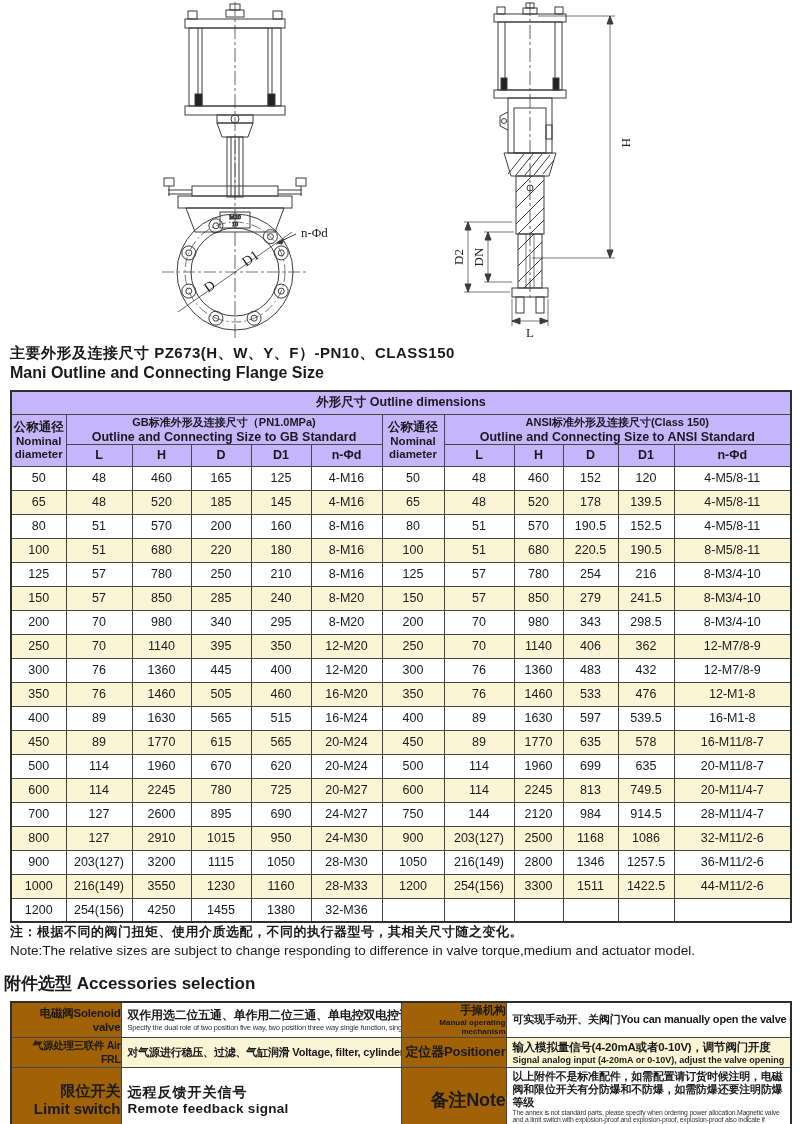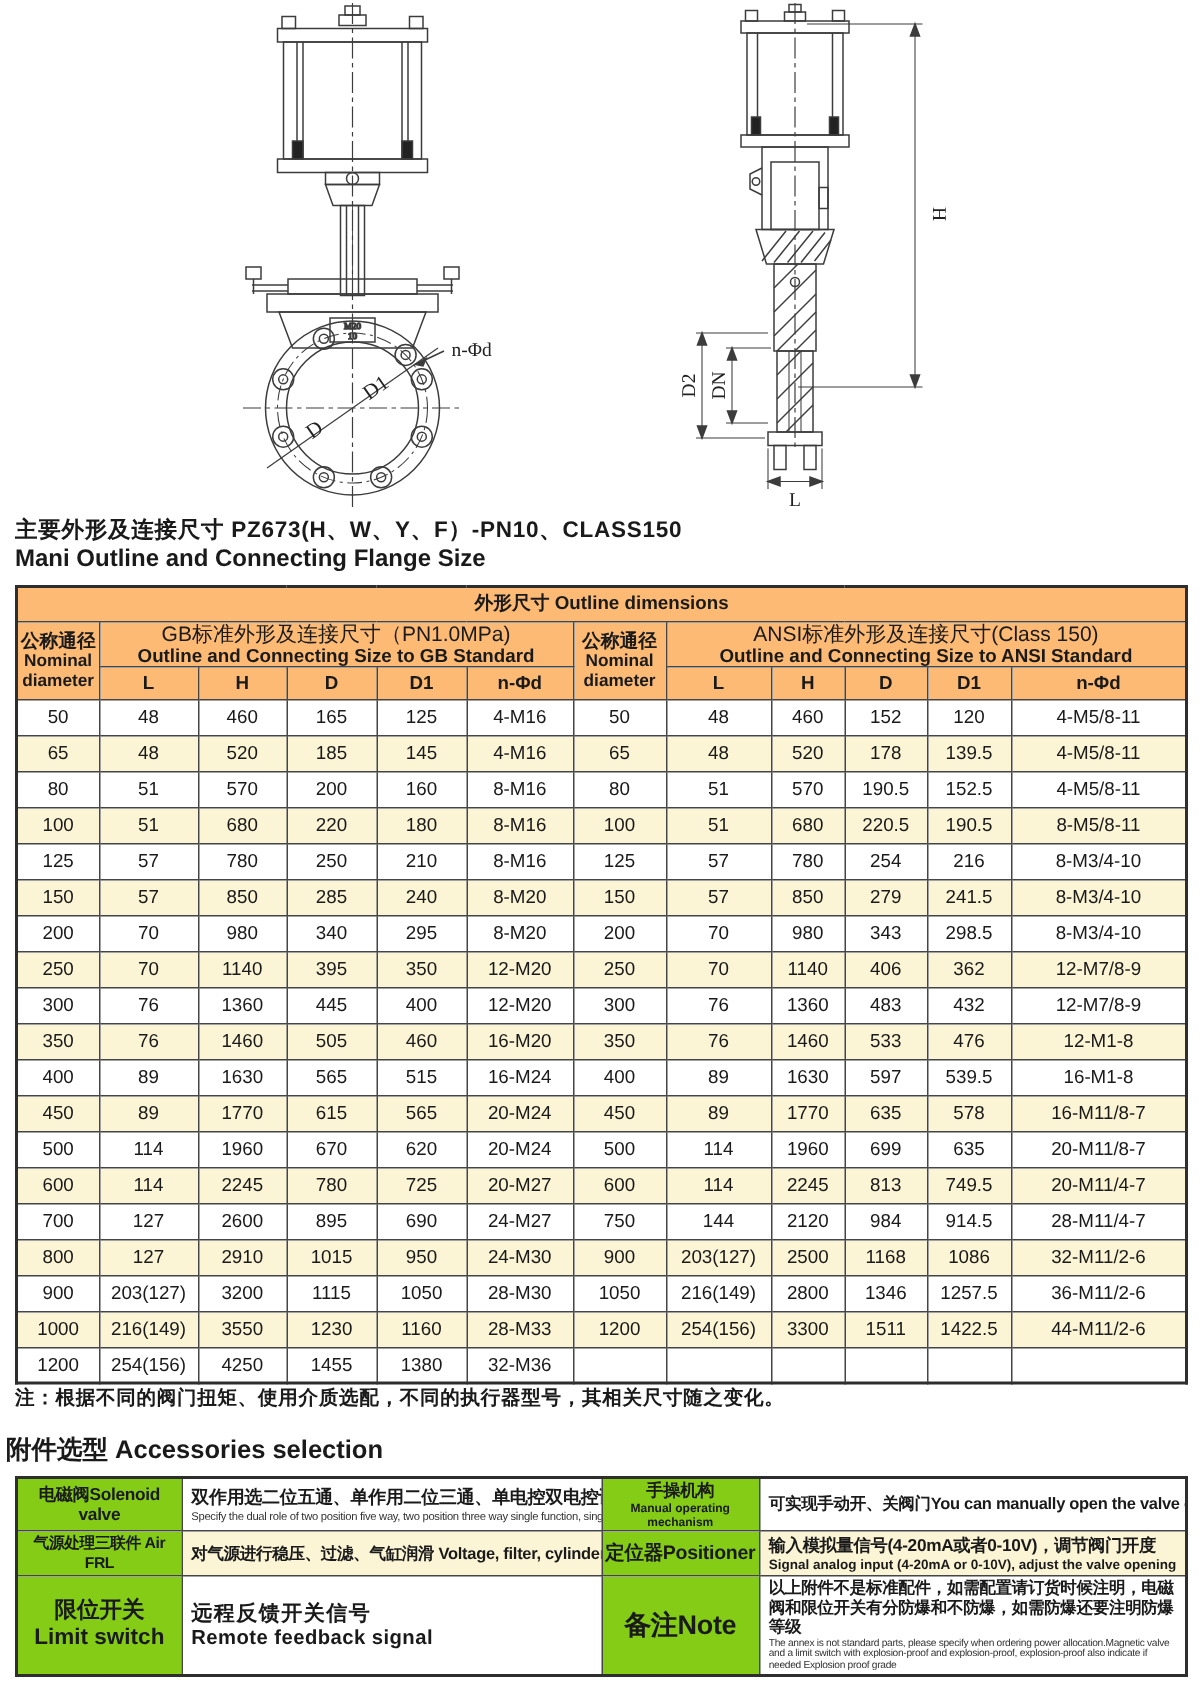--- a/index.html
+++ b/index.html
@@ -24,44 +24,44 @@
   
   table.dim {
     border-collapse: collapse; table-layout: fixed;
     width: 780px; margin: 4px 10px 0;
     border: 2px solid #2e2e2e;
   }
   table.dim th, table.dim td {
     border: 1px solid #454545; text-align: center; vertical-align: middle;
     font-size: 12.5px; padding: 0; overflow: hidden; white-space: nowrap;
   }
-  table.dim thead th { background: #fdba74; }
+  table.dim thead th { background: #c4b5fd; }
   table.dim td { height: 24px; background: #ffffff; }
   tr.alt td { background: #fbf5d6; }
   .tbl-title { font-size: 13.5px; font-weight: bold; height: 23px; }
-  .grp-zh { font-size: 14px; font-weight: normal; line-height: 15px; }
+  .grp-zh { font-size: 11px; font-weight: bold; line-height: 15px; }
   .grp-en { font-size: 12.5px; font-weight: bold; line-height: 14px; }
   .nom-zh { font-size: 12.5px; font-weight: bold; line-height: 15px; }
   .nom-en { font-size: 11.5px; font-weight: bold; line-height: 13px; }
   .sub-col { height: 22px; font-weight: bold; font-size: 13px; }
   th.grp-cell { height: 30px; }
 
   
   .notes { padding: 0 10px 0; }
   .note-zh { font-size: 13px; font-weight: bold; letter-spacing: 0.5px; }
   .note-en { font-size: 13.5px; margin-top: 2px; }
 
   
   .acc-title { padding: 14px 4px 4px; font-size: 17px; font-weight: bold; }
   table.acc {
     border-collapse: collapse; table-layout: fixed;
     width: 780px; margin: 2px 10px 0; border: 2px solid #2e2e2e;
   }
   table.acc td { border: 1px solid #454545; vertical-align: middle; overflow: hidden; }
-  td.lbl { background: #84cc16; text-align: center; }
+  td.lbl { background: #a16207; text-align: right; }
   td.desc { background: #ffffff; padding: 2px 6px; text-align: left; }
   td.cream { background: #fbf5d6; }
   .lbl-main  { font-size: 11.5px; font-weight: bold; letter-spacing: -0.2px; }
   .lbl-cond  { font-size: 10.5px; font-weight: bold; letter-spacing: -0.3px; }
   .lbl-sub   { font-size: 8px; font-weight: bold; line-height: 9px; }
   .lbl-big   { font-size: 15px; font-weight: bold; line-height: 18px; }
   .desc-zh   { font-size: 12px; font-weight: bold; letter-spacing: -0.2px; white-space: nowrap; }
   .desc-tiny { font-size: 7.5px; line-height: 8.5px; color: #333; white-space: nowrap; letter-spacing: -0.2px; }
   .desc-line { font-size: 11px; font-weight: bold; white-space: nowrap; letter-spacing: -0.2px; }
   .desc-en   { font-size: 9px; font-weight: bold; line-height: 10px; white-space: nowrap; }
@@ -583,20 +583,21 @@
           <td></td>
           <td></td>
           <td></td>
           <td></td>
         </tr>
       </tbody>
   </table>
 
   <div class="notes">
     <div class="note-zh">注：根据不同的阀门扭矩、使用介质选配，不同的执行器型号，其相关尺寸随之变化。</div>
+    <div class="note-en">Note:The relative sizes are subject to change responding to difference in valve torque,medium and actuator model.</div>
   </div>
 
   <div class="acc-title">附件选型 Accessories selection</div>
 
   <table class="acc">
     <colgroup>
       <col style="width:110px">
         <col style="width:280px">
         <col style="width:105px">
         <col style="width:285px">

